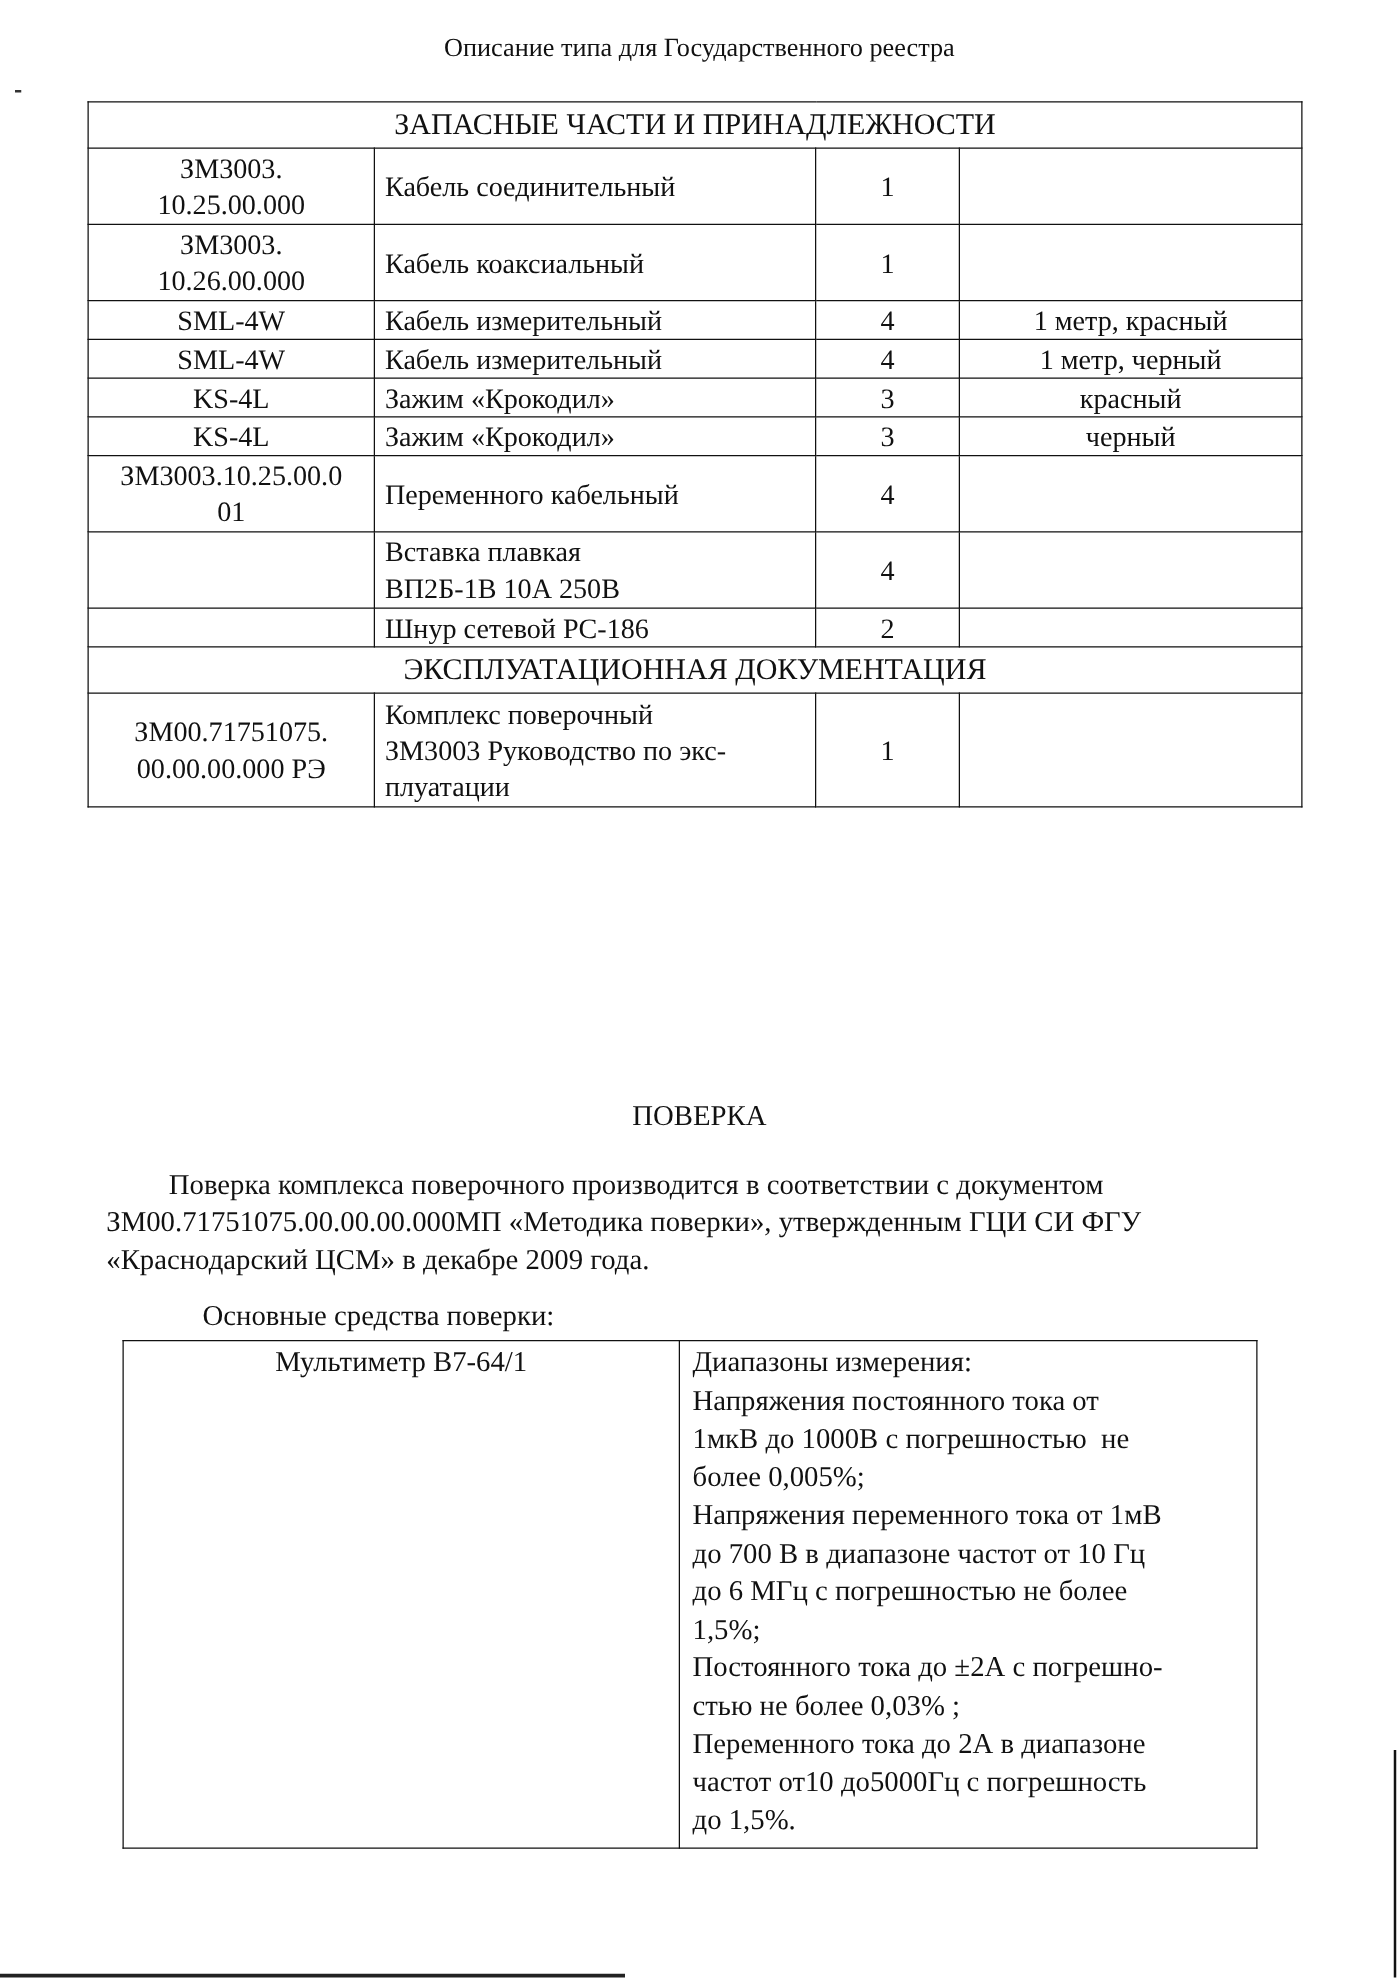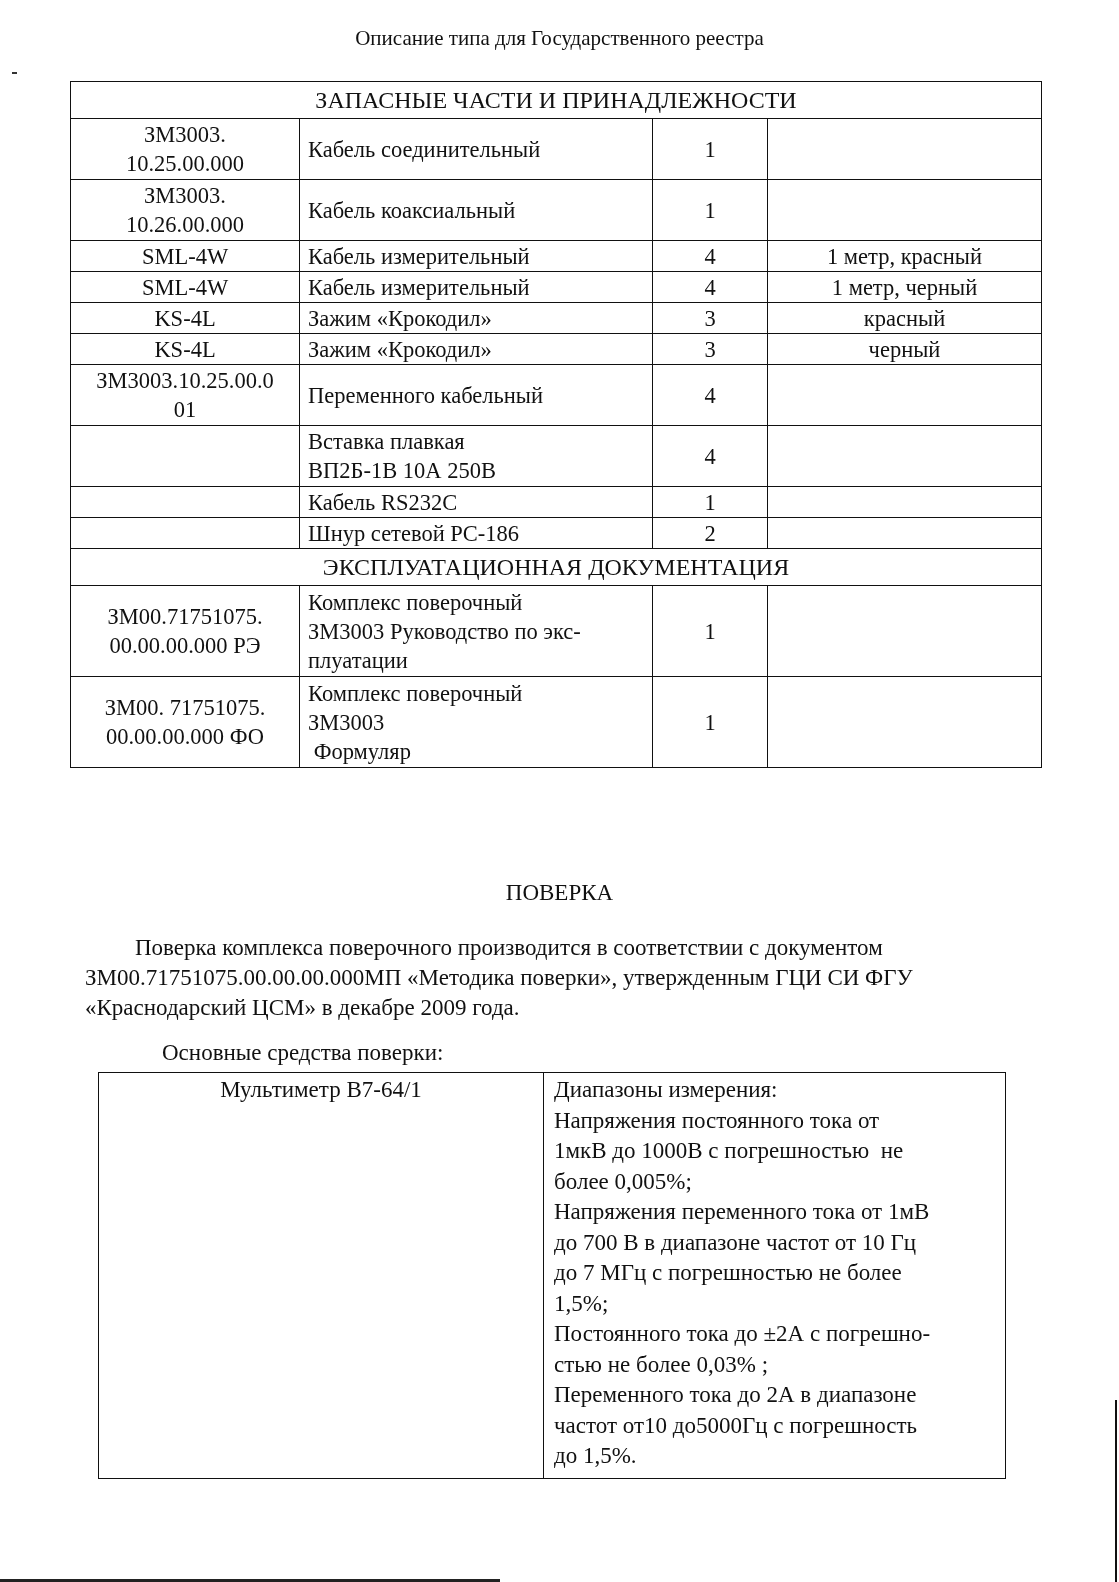--- a/index.html
+++ b/index.html
@@ -151,60 +151,37 @@
           <div style="white-space: pre;">ВП2Б-1В 10А 250В</div>
         </td>
         <td class="c-qty">4</td>
         <td class="c-note"></td>
       </tr>
       <tr class="single">
         <td class="c-code">
           <div style="white-space: pre;">&nbsp;</div>
         </td>
         <td class="c-name">
-          <div style="white-space: pre;">Кабель RS232C</div>
-        </td>
-        <td class="c-qty">1</td>
-        <td class="c-note"></td>
-      </tr>
-      <tr class="single">
-        <td class="c-code">
-          <div style="white-space: pre;">&nbsp;</div>
-        </td>
-        <td class="c-name">
           <div style="white-space: pre;">Шнур сетевой PC-186</div>
         </td>
         <td class="c-qty">2</td>
         <td class="c-note"></td>
       </tr>
       <tr>
         <td colspan="4" class="section">ЭКСПЛУАТАЦИОННАЯ ДОКУМЕНТАЦИЯ</td>
       </tr>
       <tr class="triple">
         <td class="c-code">
           <div style="white-space: pre;">ЗМ00.71751075.</div>
           <div style="white-space: pre;">00.00.00.000 РЭ</div>
         </td>
         <td class="c-name">
           <div style="white-space: pre;">Комплекс поверочный</div>
           <div style="white-space: pre;">ЗМ3003 Руководство по экс-</div>
           <div style="white-space: pre;">плуатации</div>
-        </td>
-        <td class="c-qty">1</td>
-        <td class="c-note"></td>
-      </tr>
-      <tr class="triple">
-        <td class="c-code">
-          <div style="white-space: pre;">ЗМ00. 71751075.</div>
-          <div style="white-space: pre;">00.00.00.000 ФО</div>
-        </td>
-        <td class="c-name">
-          <div style="white-space: pre;">Комплекс поверочный</div>
-          <div style="white-space: pre;">ЗМ3003</div>
-          <div style="white-space: pre;"> Формуляр</div>
         </td>
         <td class="c-qty">1</td>
         <td class="c-note"></td>
       </tr>
     </tbody>
 </table>
 
 <div class="section-title">ПОВЕРКА</div>
 
 <div class="para">Поверка комплекса поверочного производится в соответствии с документом ЗМ00.71751075.00.00.00.000МП «Методика поверки», утвержденным ГЦИ СИ ФГУ «Краснодарский ЦСМ» в декабре 2009 года.</div>
@@ -215,21 +192,21 @@
   <tbody id="means-body">
       <tr>
         <td class="m-name">Мультиметр В7-64/1</td>
         <td>
           <div style="white-space: pre;">Диапазоны измерения:</div>
           <div style="white-space: pre;">Напряжения постоянного тока от</div>
           <div style="white-space: pre;">1мкВ до 1000В с погрешностью  не</div>
           <div style="white-space: pre;">более 0,005%;</div>
           <div style="white-space: pre;">Напряжения переменного тока от 1мВ</div>
           <div style="white-space: pre;">до 700 В в диапазоне частот от 10 Гц</div>
-          <div style="white-space: pre;">до 7 МГц с погрешностью не более</div>
+          <div style="white-space: pre;">до 6 МГц с погрешностью не более</div>
           <div style="white-space: pre;">1,5%;</div>
           <div style="white-space: pre;">Постоянного тока до ±2А с погрешно-</div>
           <div style="white-space: pre;">стью не более 0,03% ;</div>
           <div style="white-space: pre;">Переменного тока до 2А в диапазоне</div>
           <div style="white-space: pre;">частот от10 до5000Гц с погрешность</div>
           <div style="white-space: pre;">до 1,5%.</div>
         </td>
       </tr>
     </tbody>
 </table>

